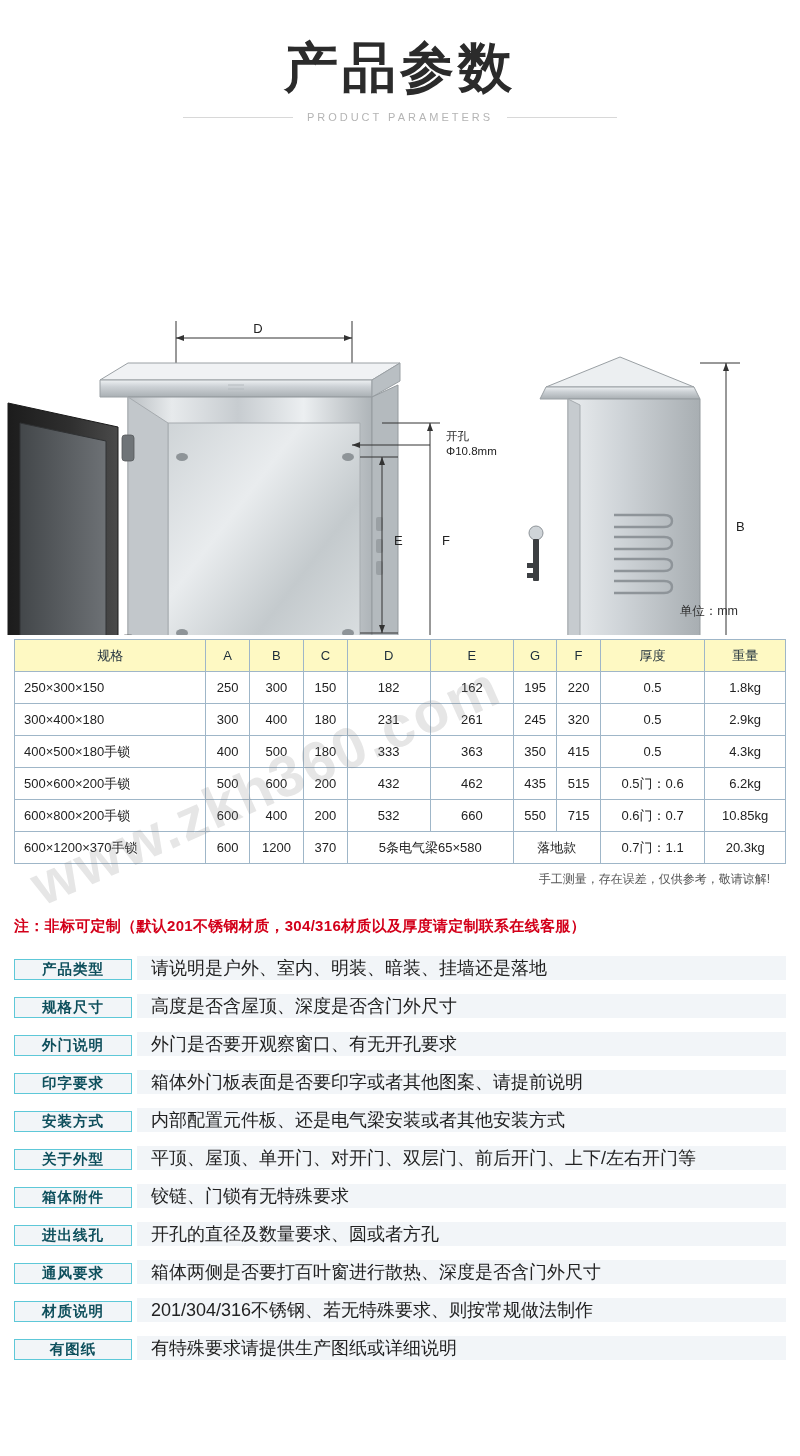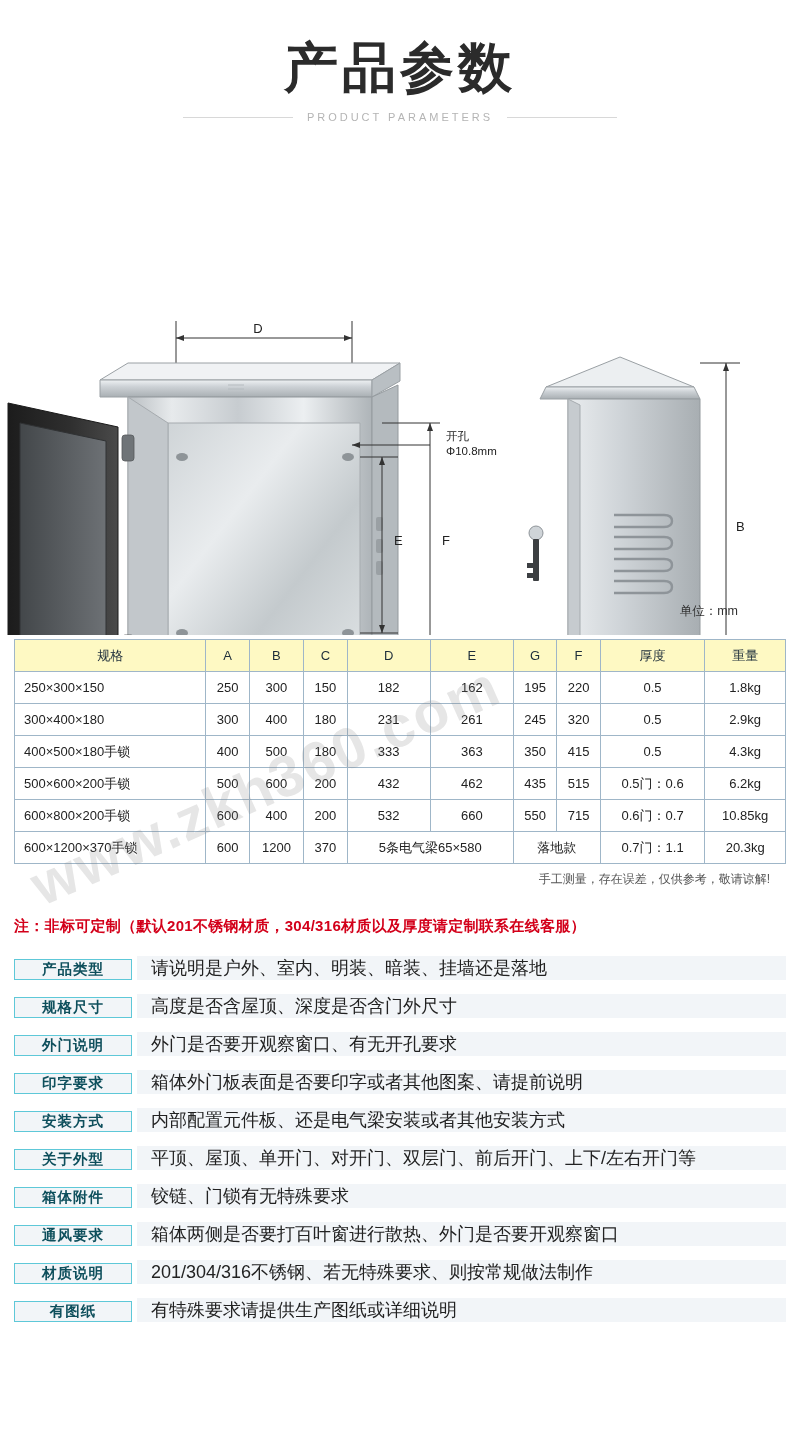--- a/index.html
+++ b/index.html
@@ -444,22 +444,26 @@
   </div>
   <div class="qrow">
     <div class="qkey">关于外型</div>
     <div class="qval">平顶、屋顶、单开门、对开门、双层门、前后开门、上下/左右开门等</div>
   </div>
   <div class="qrow">
     <div class="qkey">箱体附件</div>
     <div class="qval">铰链、门锁有无特殊要求</div>
   </div>
   <div class="qrow">
+    <div class="qkey">进出线孔</div>
+    <div class="qval">开孔的直径及数量要求、圆或者方孔</div>
+  </div>
+  <div class="qrow">
     <div class="qkey">通风要求</div>
-    <div class="qval">箱体两侧是否要打百叶窗进行散热、外门是否要开观察窗口</div>
+    <div class="qval">箱体两侧是否要打百叶窗进行散热、深度是否含门外尺寸</div>
   </div>
   <div class="qrow">
     <div class="qkey">材质说明</div>
     <div class="qval">201/304/316不锈钢、若无特殊要求、则按常规做法制作</div>
   </div>
   <div class="qrow">
     <div class="qkey">有图纸</div>
     <div class="qval">有特殊要求请提供生产图纸或详细说明</div>
   </div>
 </div>

